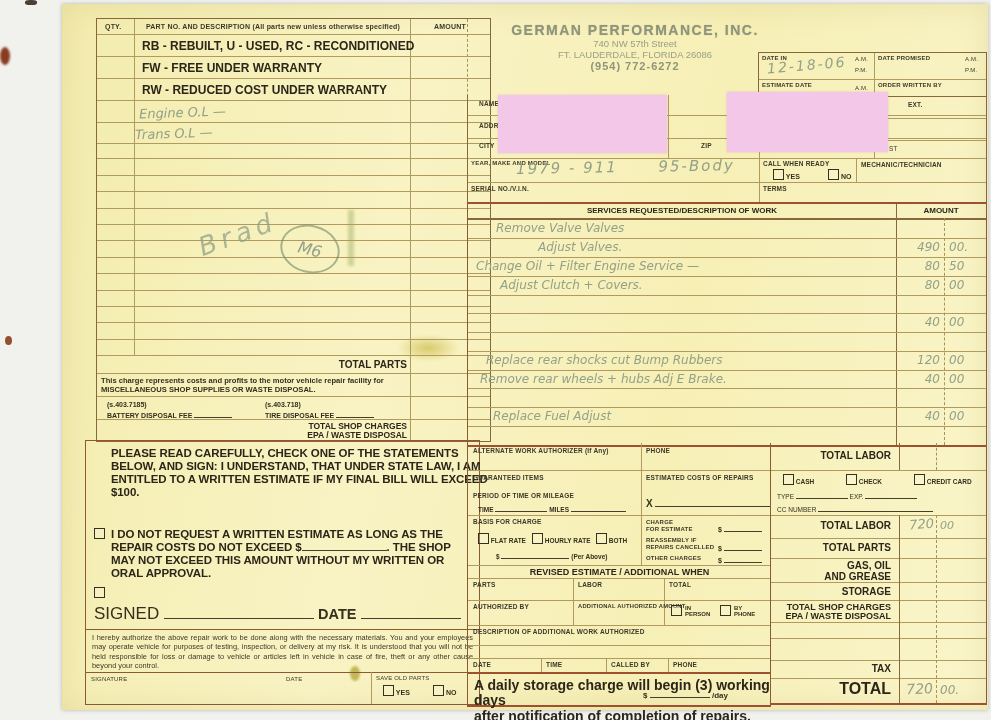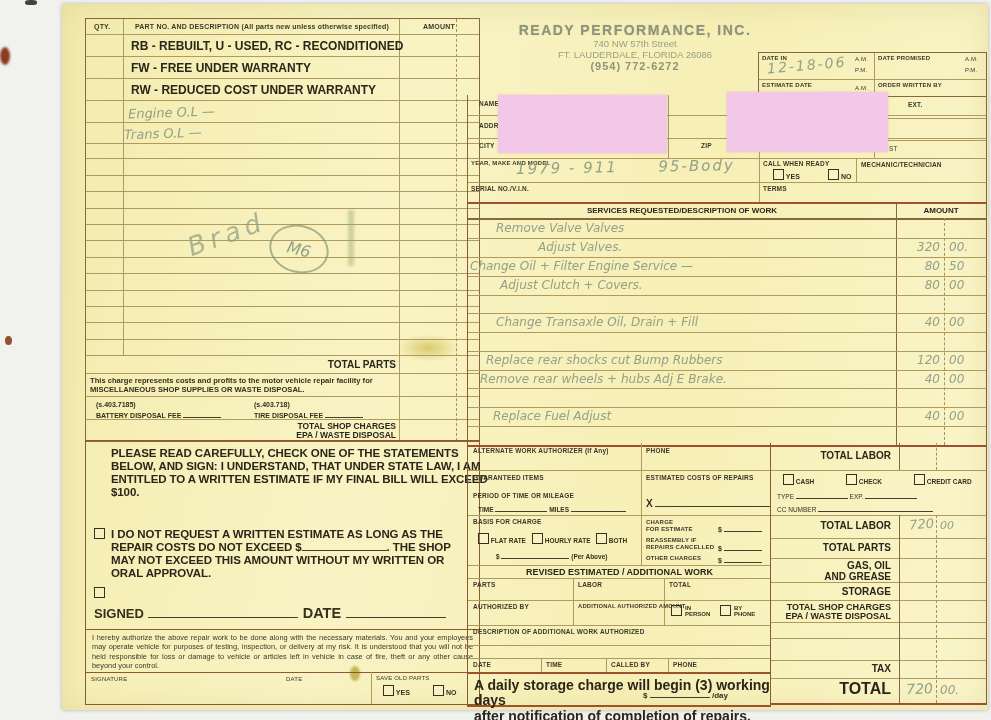--- a/index.html
+++ b/index.html
@@ -38,21 +38,21 @@
 <div id="stage">
   <div class="abs paper"></div>
 
   <div class="abs" style="left:0;top:47px;width:10px;height:18px;background:#8a3c20;border-radius:50%;filter:blur(1px)"></div>
   <div class="abs" style="left:5px;top:336px;width:7px;height:9px;background:#93502c;border-radius:50%;filter:blur(.5px)"></div>
   <div class="abs" style="left:25px;top:0;width:12px;height:5px;background:#4a4038;border-radius:40%;filter:blur(.5px)"></div>
   <div class="abs" style="left:350px;top:666px;width:10px;height:15px;background:#b7a93e;opacity:.8;border-radius:50%;filter:blur(1px)"></div>
   <div class="abs" style="left:396px;top:334px;width:64px;height:28px;background:radial-gradient(ellipse,rgba(190,170,40,.55),rgba(190,170,40,0) 70%)"></div>
   <div class="abs" style="left:348px;top:210px;width:6px;height:56px;background:rgba(110,140,60,.3);filter:blur(1.5px)"></div>
 
-  <div class="abs" style="left:85px;top:18px;width:393px;height:422px;border:1.5px solid #86683a">
+  <div class="abs" style="left:96px;top:18px;width:393px;height:422px;border:1.5px solid #86683a">
 
     <div class="abs vl" style="left:37px;top:0;height:337px"></div>
     <div class="abs vl" style="left:313px;top:0;height:422px"></div>
     <div class="abs vld" style="left:370px;top:0;height:422px"></div>
 
     <div class="abs hl" style="left:0;top:15px;width:393px"></div>
     <div class="abs lbl lblb" style="left:8px;top:4px;font-size:7px">QTY.</div>
     <div class="abs lbl lblb" style="left:42px;top:4px;width:268px;text-align:center;font-size:7px">PART NO. AND DESCRIPTION (All parts new unless otherwise specified)</div>
     <div class="abs lbl lblb" style="left:315px;top:4px;width:76px;text-align:center;font-size:7px">AMOUNT</div>
 
@@ -97,38 +97,38 @@
   <div class="abs" style="left:85px;top:440px;width:393px;height:263px;border:1.5px solid #8a5a33;border-top-color:#9e512f">
     <div class="abs b11" style="left:25px;top:6px;width:378px">PLEASE READ CAREFULLY, CHECK ONE OF THE STATEMENTS BELOW, AND SIGN: I UNDERSTAND, THAT UNDER STATE LAW, I AM ENTITLED TO A WRITTEN ESTIMATE IF MY FINAL BILL WILL EXCEED $100.</div>
     <div class="abs" style="left:8px;top:87px;width:382px;display:flex;gap:6px">
       <span class="cb" style="flex:none"></span>
       <span class="b11"><span>I DO NOT REQUEST A WRITTEN ESTIMATE AS LONG AS THE REPAIR COSTS DO NOT EXCEED $</span><span class="ul" style="width:85px"></span><span>. THE SHOP MAY NOT EXCEED THIS AMOUNT WITHOUT MY WRITTEN OR ORAL APPROVAL.</span></span>
     </div>
     <div class="abs" style="left:8px;top:146px;width:380px;display:flex;gap:6px">
       <span class="cb"></span>
     </div>
     <div class="abs" style="left:8px;top:163px;width:380px">
-      <span style="font-size:13px;font-weight:bold">SIGNED</span>
+      <span style="font-size:17px;font-weight:normal">SIGNED</span>
       <span class="ul" style="width:150px;border-bottom-width:1.4px"></span>
       <span style="font-size:14.5px;font-weight:bold">DATE</span>
       <span class="ul" style="width:100px;border-bottom-width:1.4px"></span>
     </div>
     <div class="abs hl" style="left:0;top:188px;width:393px;background:#8a5a33"></div>
     <div class="abs fine" style="left:6px;top:192px;width:381px">I hereby authorize the above repair work to be done along with the necessary materials. You and your employees may operate vehicle for purposes of testing, inspection, or delivery at my risk. It is understood that you will not be held responsible for loss or damage to vehicle or articles left in vehicle in case of fire, theft or any other cause beyond your control.</div>
     <div class="abs hl" style="left:0;top:231px;width:393px;background:#8a5a33"></div>
     <div class="abs lbl" style="left:5px;top:235px;font-size:6px">SIGNATURE</div>
     <div class="abs lbl" style="left:200px;top:235px;font-size:6px">DATE</div>
     <div class="abs vl" style="left:285px;top:231px;height:32px"></div>
     <div class="abs lbl" style="left:290px;top:234px;font-size:6px">SAVE OLD PARTS</div>
     <div class="abs" style="left:297px;top:244px;font-size:7px;font-weight:bold"><span class="cb"></span> <span>YES</span></div>
     <div class="abs" style="left:347px;top:244px;font-size:7px;font-weight:bold"><span class="cb"></span> <span>NO</span></div>
   </div>
 
   <div class="abs" style="left:480px;top:22px;width:310px;text-align:center;color:#8f957b">
-    <div style="font-size:14px;font-weight:bold;letter-spacing:1.5px;text-shadow:0 0 1px rgba(143,149,123,.6)">READY PERFORMANCE, INC.</div>
+    <div style="font-size:14px;font-weight:bold;letter-spacing:1.5px;text-shadow:0 0 1px rgba(143,149,123,.6)">GERMAN PERFORMANCE, INC.</div>
     <div style="font-size:9.5px;color:#9aa083">740 NW 57th Street</div>
     <div style="font-size:9.5px;color:#9aa083">FT. LAUDERDALE, FLORIDA 26086</div>
     <div style="font-size:11px;font-weight:bold;letter-spacing:1px">(954) 772-6272</div>
   </div>
 
   <div class="abs" style="left:758px;top:52px;width:227px;height:43px;border:1px solid #86683a">
     <div class="abs vl" style="left:115px;top:0;height:43px"></div>
     <div class="abs hl" style="left:0;top:26px;width:227px"></div>
     <div class="abs lbl lblb" style="left:3px;top:2px;font-size:6px">DATE IN</div>
     <div class="abs lbl" style="left:96px;top:3px;font-size:6px">A.M.</div>
@@ -179,36 +179,35 @@
     <div class="abs vl" style="left:428px;top:0;height:241px;background:#86683a"></div>
     <div class="abs vld" style="left:476px;top:14px;height:227px"></div>
 
     <div class="abs rowline" style="left:0;top:15px;width:518px;height:19px">
       <span class="abs hw svc-desc" style="left:28px">Remove Valve Valves</span>
       <span class="abs hw amt" style="left:428px;width:44px"></span>
       <span class="abs hw amt" style="left:481px;text-align:left"></span>
     </div>
     <div class="abs rowline" style="left:0;top:34px;width:518px;height:19px">
       <span class="abs hw svc-desc" style="left:70px">Adjust Valves.</span>
-      <span class="abs hw amt" style="left:428px;width:44px">320</span>
+      <span class="abs hw amt" style="left:428px;width:44px">490</span>
       <span class="abs hw amt" style="left:481px;text-align:left">00.</span>
     </div>
     <div class="abs rowline" style="left:0;top:53px;width:518px;height:19px">
-      <span class="abs hw svc-desc" style="left:2px">Change Oil + Filter Engine Service —</span>
+      <span class="abs hw svc-desc" style="left:8px">Change Oil + Filter Engine Service —</span>
       <span class="abs hw amt" style="left:428px;width:44px">80</span>
       <span class="abs hw amt" style="left:481px;text-align:left">50</span>
     </div>
     <div class="abs rowline" style="left:0;top:72px;width:518px;height:19px">
       <span class="abs hw svc-desc" style="left:32px">Adjust Clutch + Covers.</span>
       <span class="abs hw amt" style="left:428px;width:44px">80</span>
       <span class="abs hw amt" style="left:481px;text-align:left">00</span>
     </div>
     <div class="abs rowline" style="left:0;top:91px;width:518px;height:18px"></div>
     <div class="abs rowline" style="left:0;top:109px;width:518px;height:19px">
-      <span class="abs hw svc-desc" style="left:28px">Change Transaxle Oil, Drain + Fill</span>
       <span class="abs hw amt" style="left:428px;width:44px">40</span>
       <span class="abs hw amt" style="left:481px;text-align:left">00</span>
     </div>
     <div class="abs rowline" style="left:0;top:128px;width:518px;height:19px"></div>
     <div class="abs rowline" style="left:0;top:147px;width:518px;height:19px">
       <span class="abs hw svc-desc" style="left:18px">Replace rear shocks cut Bump Rubbers</span>
       <span class="abs hw amt" style="left:428px;width:44px">120</span>
       <span class="abs hw amt" style="left:481px;text-align:left">00</span>
     </div>
     <div class="abs rowline" style="left:0;top:166px;width:518px;height:18px">
@@ -267,21 +266,21 @@
     </div>
     <div class="abs lbl lblb pre" style="left:178px;top:76px;font-size:6px">CHARGE
 FOR ESTIMATE</div>
     <div class="abs" style="left:250px;top:80px;font-size:7px;font-weight:bold"><span>$</span> <span class="ul" style="width:38px"></span></div>
     <div class="abs lbl lblb pre" style="left:178px;top:94px;font-size:6px">REASSEMBLY IF
 REPAIRS CANCELLED</div>
     <div class="abs" style="left:250px;top:99px;font-size:7px;font-weight:bold"><span>$</span> <span class="ul" style="width:38px"></span></div>
     <div class="abs lbl lblb" style="left:178px;top:112px;font-size:6px">OTHER CHARGES</div>
     <div class="abs" style="left:250px;top:111px;font-size:7px;font-weight:bold"><span>$</span> <span class="ul" style="width:38px"></span></div>
 
-    <div class="abs b9" style="left:0;top:124px;width:303px;text-align:center">REVISED ESTIMATED / ADDITIONAL WORK</div>
+    <div class="abs b9" style="left:0;top:124px;width:303px;text-align:center">REVISED ESTIMATE / ADDITIONAL WHEN</div>
     <div class="abs lbl lblb" style="left:5px;top:138px">PARTS</div>
     <div class="abs lbl lblb" style="left:110px;top:138px">LABOR</div>
     <div class="abs lbl lblb" style="left:201px;top:138px">TOTAL</div>
     <div class="abs lbl lblb" style="left:5px;top:160px">AUTHORIZED BY</div>
     <div class="abs lbl lblb" style="left:110px;top:160px;font-size:5.8px">ADDITIONAL AUTHORIZED AMOUNT</div>
     <div class="abs" style="left:203px;top:162px;display:flex;gap:3px;font-size:6px;font-weight:bold">
         <span class="cb"></span>
         <span class="pre">IN
 PERSON</span>
       </div>

